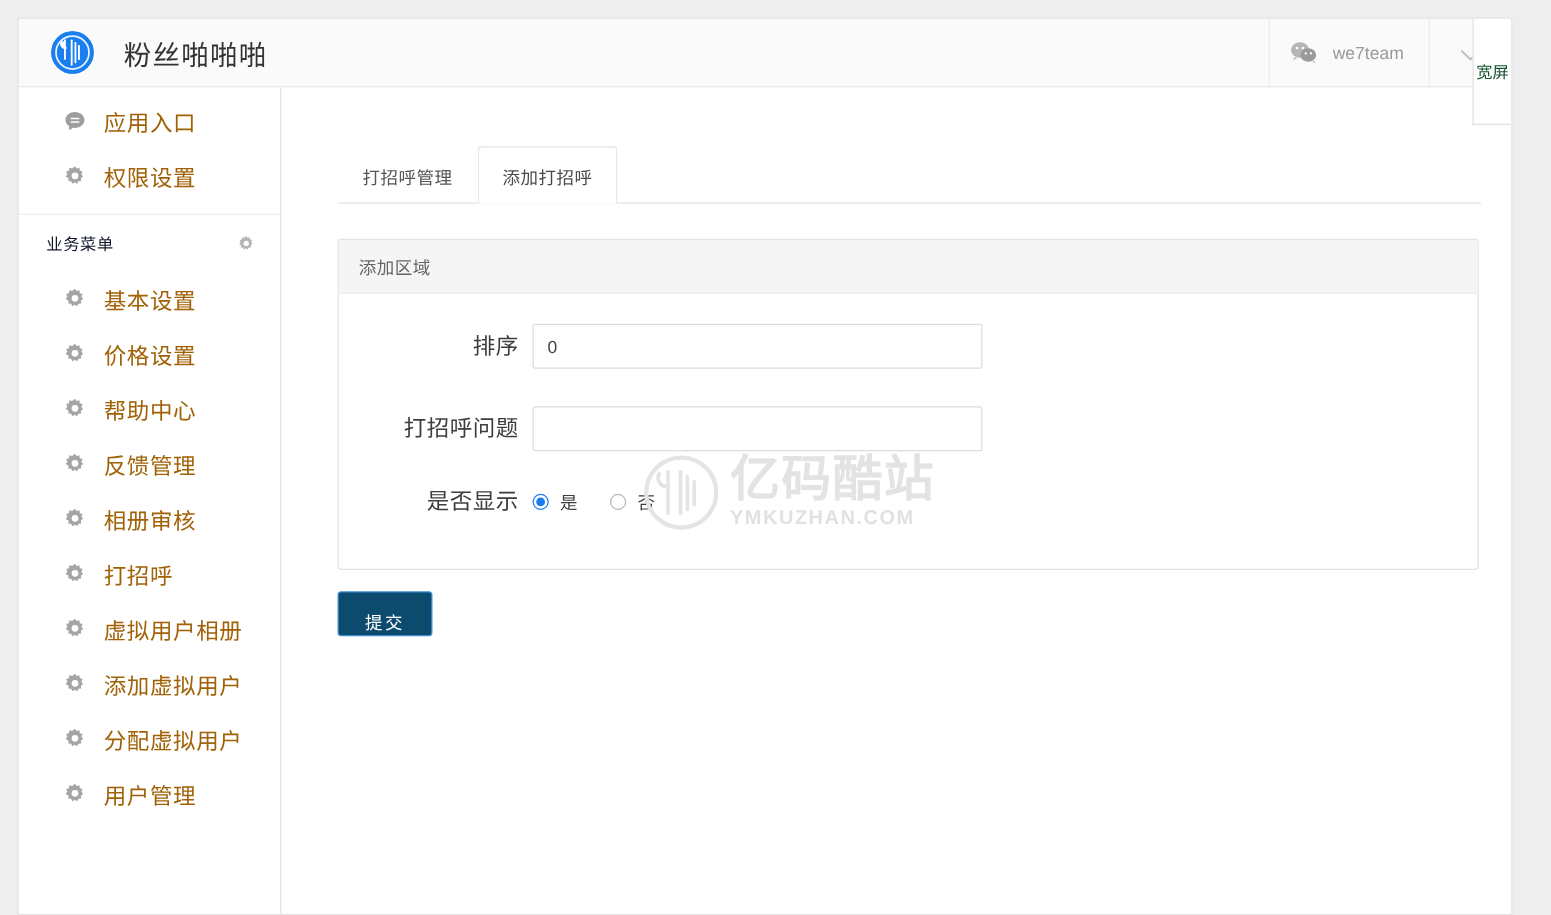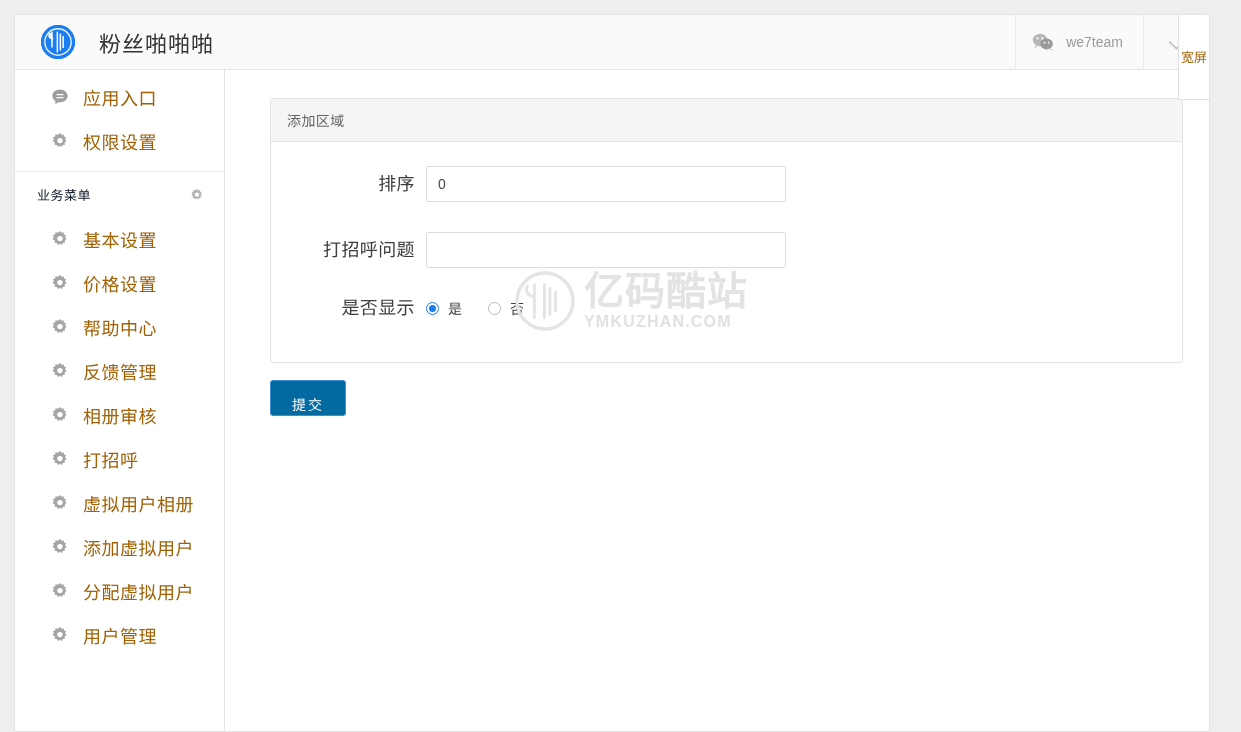--- a/index.html
+++ b/index.html
@@ -81,21 +81,21 @@
   .widescreen-tab {
     position: absolute;
     right: 0; top: 0;
     width: 31px; height: 85px;
     background: #ffffff;
     border-left: 1px solid #e0e0e0;
     border-bottom: 1px solid #e0e0e0;
     display: flex; flex-direction: column;
     align-items: center; justify-content: center;
     font-size: 13px;
-    color: #a16207;
+    color: #14532d;
     line-height: 19px;
     z-index: 6;
     letter-spacing: 0;
   }
 
   
   .sidebar {
     position: absolute;
     left: 0; top: 55px;
     width: 210px; height: 663px;
@@ -295,21 +295,21 @@
     line-height: 20px;
     font-family: "Liberation Sans", sans-serif;
   }
 
   
   .submit-wrap { margin: 17px 0 0 44px; }
   .btn-submit {
     height: 36px;
     min-width: 75px;
     padding: 13px 21px;
-    background: #0369a1;
+    background: #0c4a6e;
     border: 1px solid #3d8fd1;
     border-radius: 3px;
     color: #ffffff;
     font-size: 14px;
     letter-spacing: 2px;
     cursor: pointer;
     font-family: "Liberation Sans", "DejaVu Sans", sans-serif;
   }
 </style>
 </head>
@@ -465,20 +465,28 @@
               <path d="M9 0.9l1.3 1.9 2.2-0.6 0.4 2.3 2.2 0.7-1 2.1 1.4 1.8-1.8 1.4 0.3 2.3-2.3 0.1-1 2.1-1.9-1.3-1.9 1.3-1-2.1-2.3-0.1 0.3-2.3L1.5 9.1 2.9 7.3l-1-2.1 2.2-0.7 0.4-2.3 2.2 0.6z" fill="#a5a5a5"></path>
               <circle cx="9" cy="8.6" r="2.7" fill="#ffffff"></circle>
             </svg></span>
         <span class="mi-label">用户管理</span>
       </div>
     </div>
   </div>
 
   <div class="main">
 
+    <div class="tabs">
+      <div class="tab">
+        <span>打招呼管理</span>
+      </div>
+      <div class="tab active">
+        <span>添加打招呼</span>
+      </div>
+    </div>
 
     <div class="panel">
       <div class="panel-head">添加区域</div>
 
       <div class="panel-body">
 
         <div class="watermark">
           <span class="wm-logo">
             <svg viewBox="0 0 62 62" width="62" height="62" aria-hidden="true">
               <circle cx="31" cy="31" r="28" fill="none" stroke="#e4e4e4" stroke-width="3.4"></circle>

